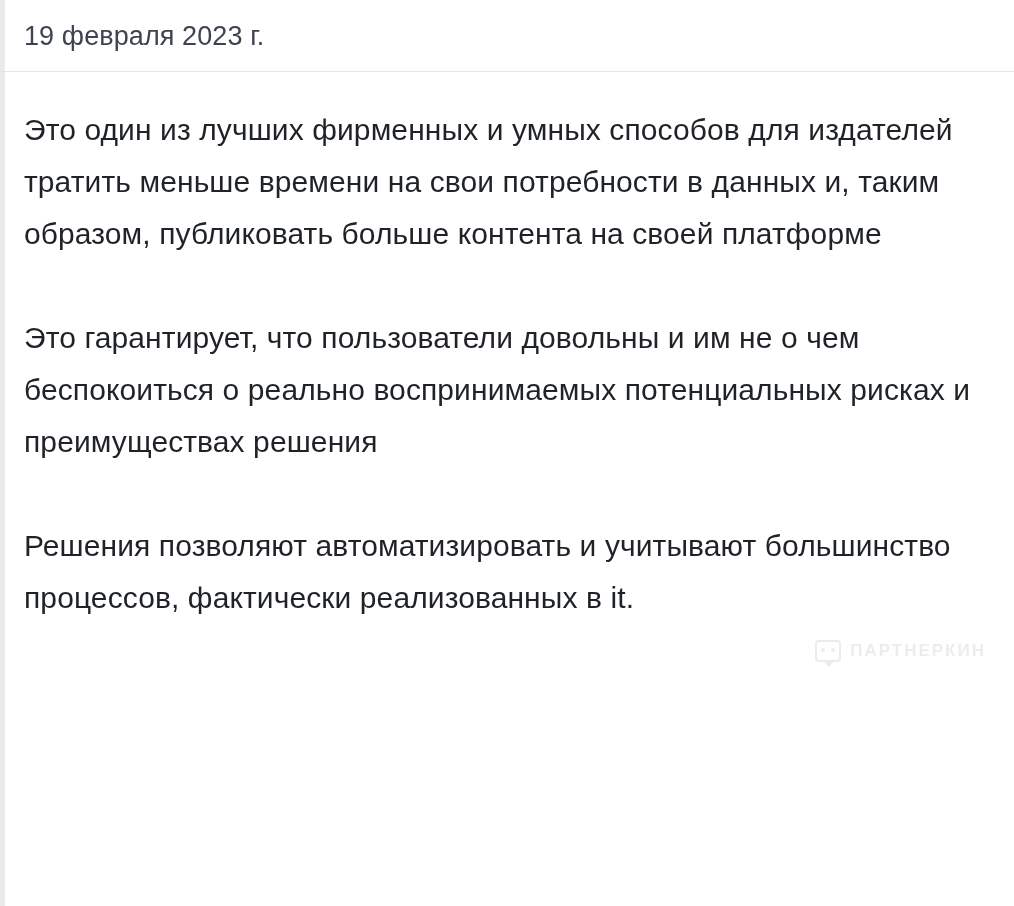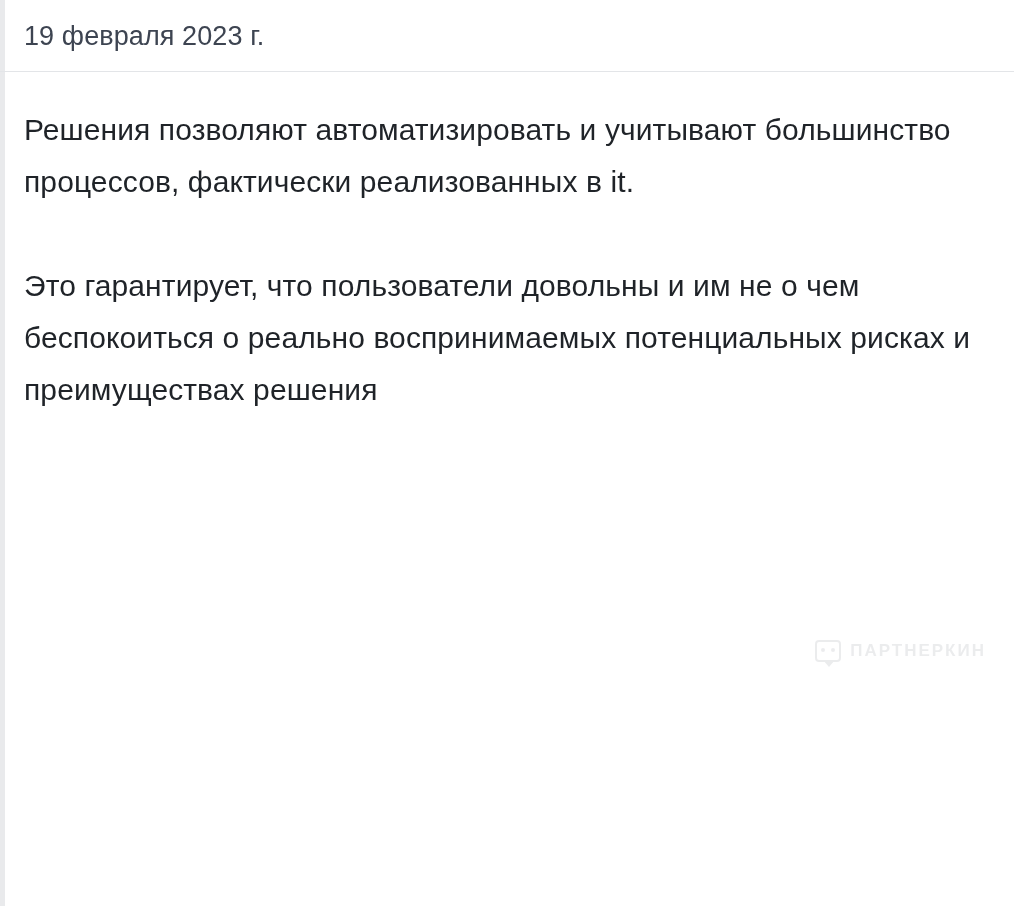--- a/index.html
+++ b/index.html
@@ -117,22 +117,23 @@
 
 <div class="page">
 
   <div class="left-rule"></div>
 
   <div class="date-row">
     <div class="date-text">19 февраля 2023 г.</div>
   </div>
 
   <div class="content">
+    <p class="para">Это один из лучших фирменных и умных способов для издателей тратить меньше времени на свои потребности в данных и, таким образом, публиковать больше контента на своей платформе</p>
+    <p class="para">Это гарантирует, что пользователи довольны и им не о чем беспокоиться о реально воспринимаемых потенциальных рисках и преимуществах решения</p>
     <p class="para">Решения позволяют автоматизировать и учитывают большинство процессов, фактически реализованных в it.</p>
-    <p class="para">Это гарантирует, что пользователи довольны и им не о чем беспокоиться о реально воспринимаемых потенциальных рисках и преимуществах решения</p>
   </div>
 
   <div class="watermark">
     <span class="wm-badge">
       <span class="dot l"></span>
       <span class="dot r"></span>
     </span>
     <span class="wm-text">ПАРТНЕРКИН</span>
   </div>
 

